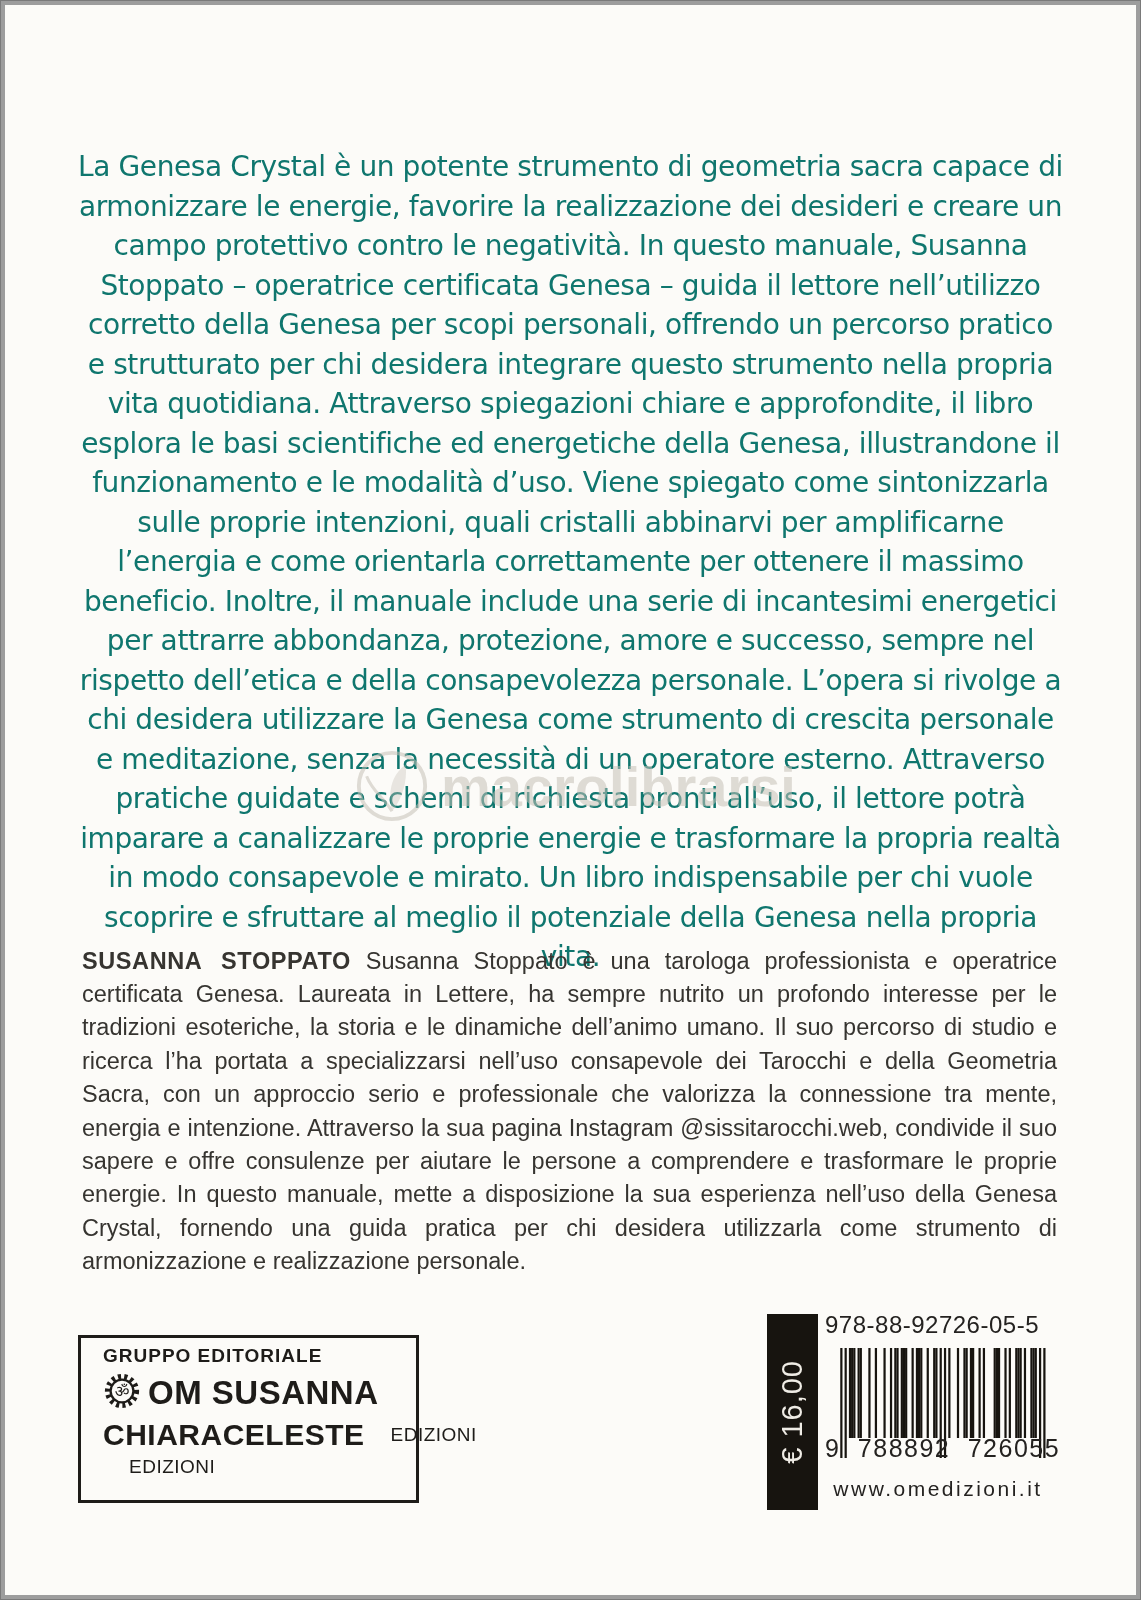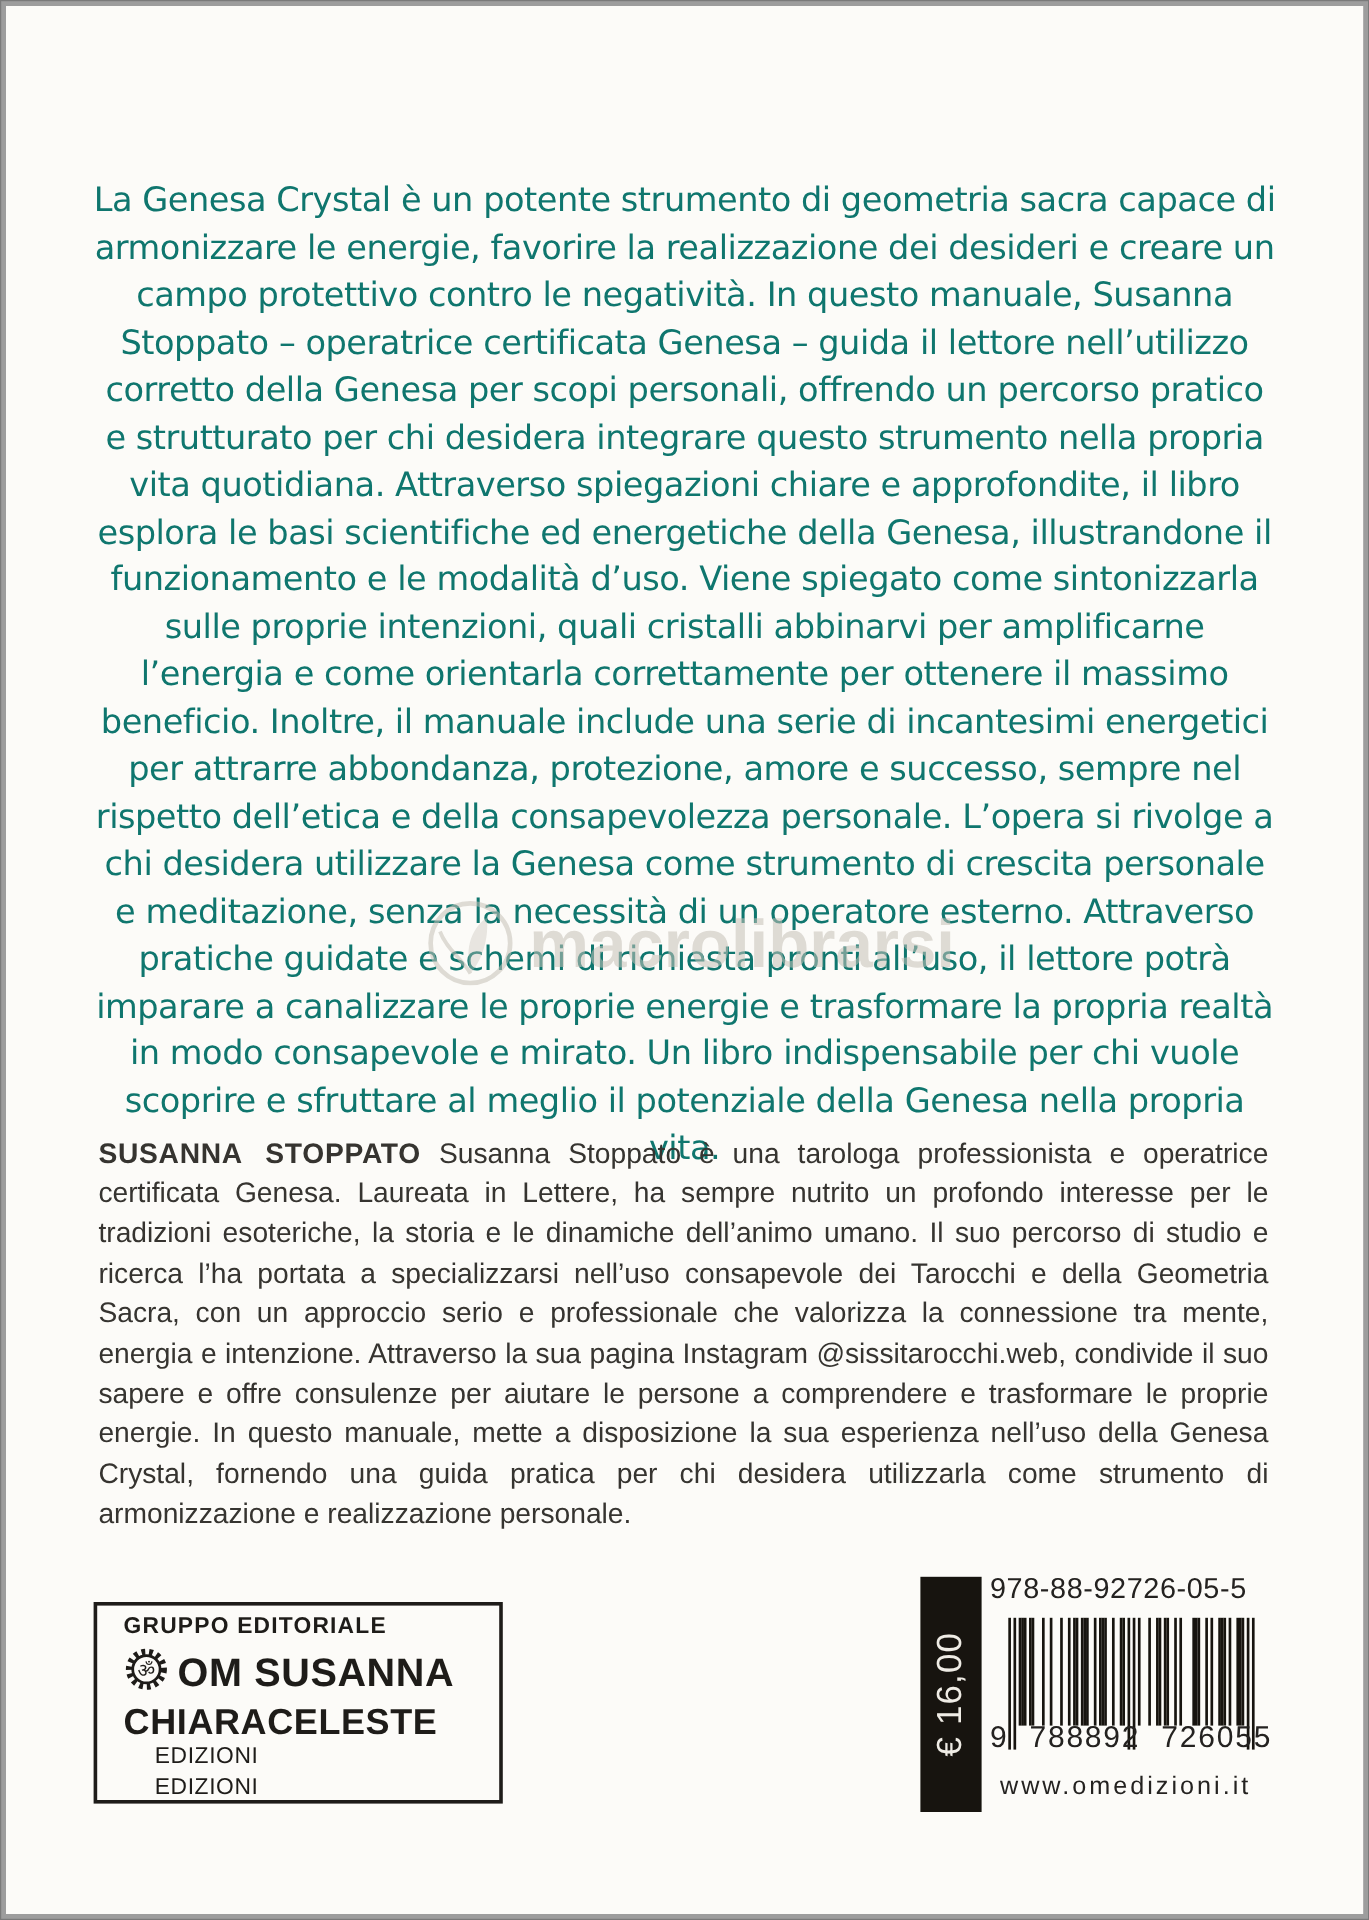--- a/index.html
+++ b/index.html
@@ -47,21 +47,21 @@
     position:absolute;left:73px;top:1330px;width:341px;height:168px;
     box-sizing:border-box;
     border:3px solid #1e1c19;
     padding:7px 10px 0 22px;
     color:#1e1c19;
     z-index:1;
   }
   .pub-group{font-size:19px;font-weight:600;letter-spacing:1px;}
   .pub-main{display:flex;align-items:center;gap:7px;margin-top:5px;}
   .pub-main .om-name{font-size:33px;font-weight:bold;letter-spacing:0.5px;}
-  .pub-imprint{margin-top:4px;display:flex;align-items:flex-start;flex-direction:column;}
+  .pub-imprint{margin-top:4px;display:flex;align-items:center;}
   .pub-imprint .imp-name{font-size:30px;font-weight:bold;letter-spacing:0.5px;}
   .pub-imprint .imp-suffix{font-size:19px;font-weight:normal;margin-left:26px;letter-spacing:0.5px;}
   
   .price-strip{
     position:absolute;left:762px;top:1309px;width:51px;height:196px;
     background:#17140f;
     display:flex;align-items:center;justify-content:center;
     z-index:1;
   }
   .price-strip span{

